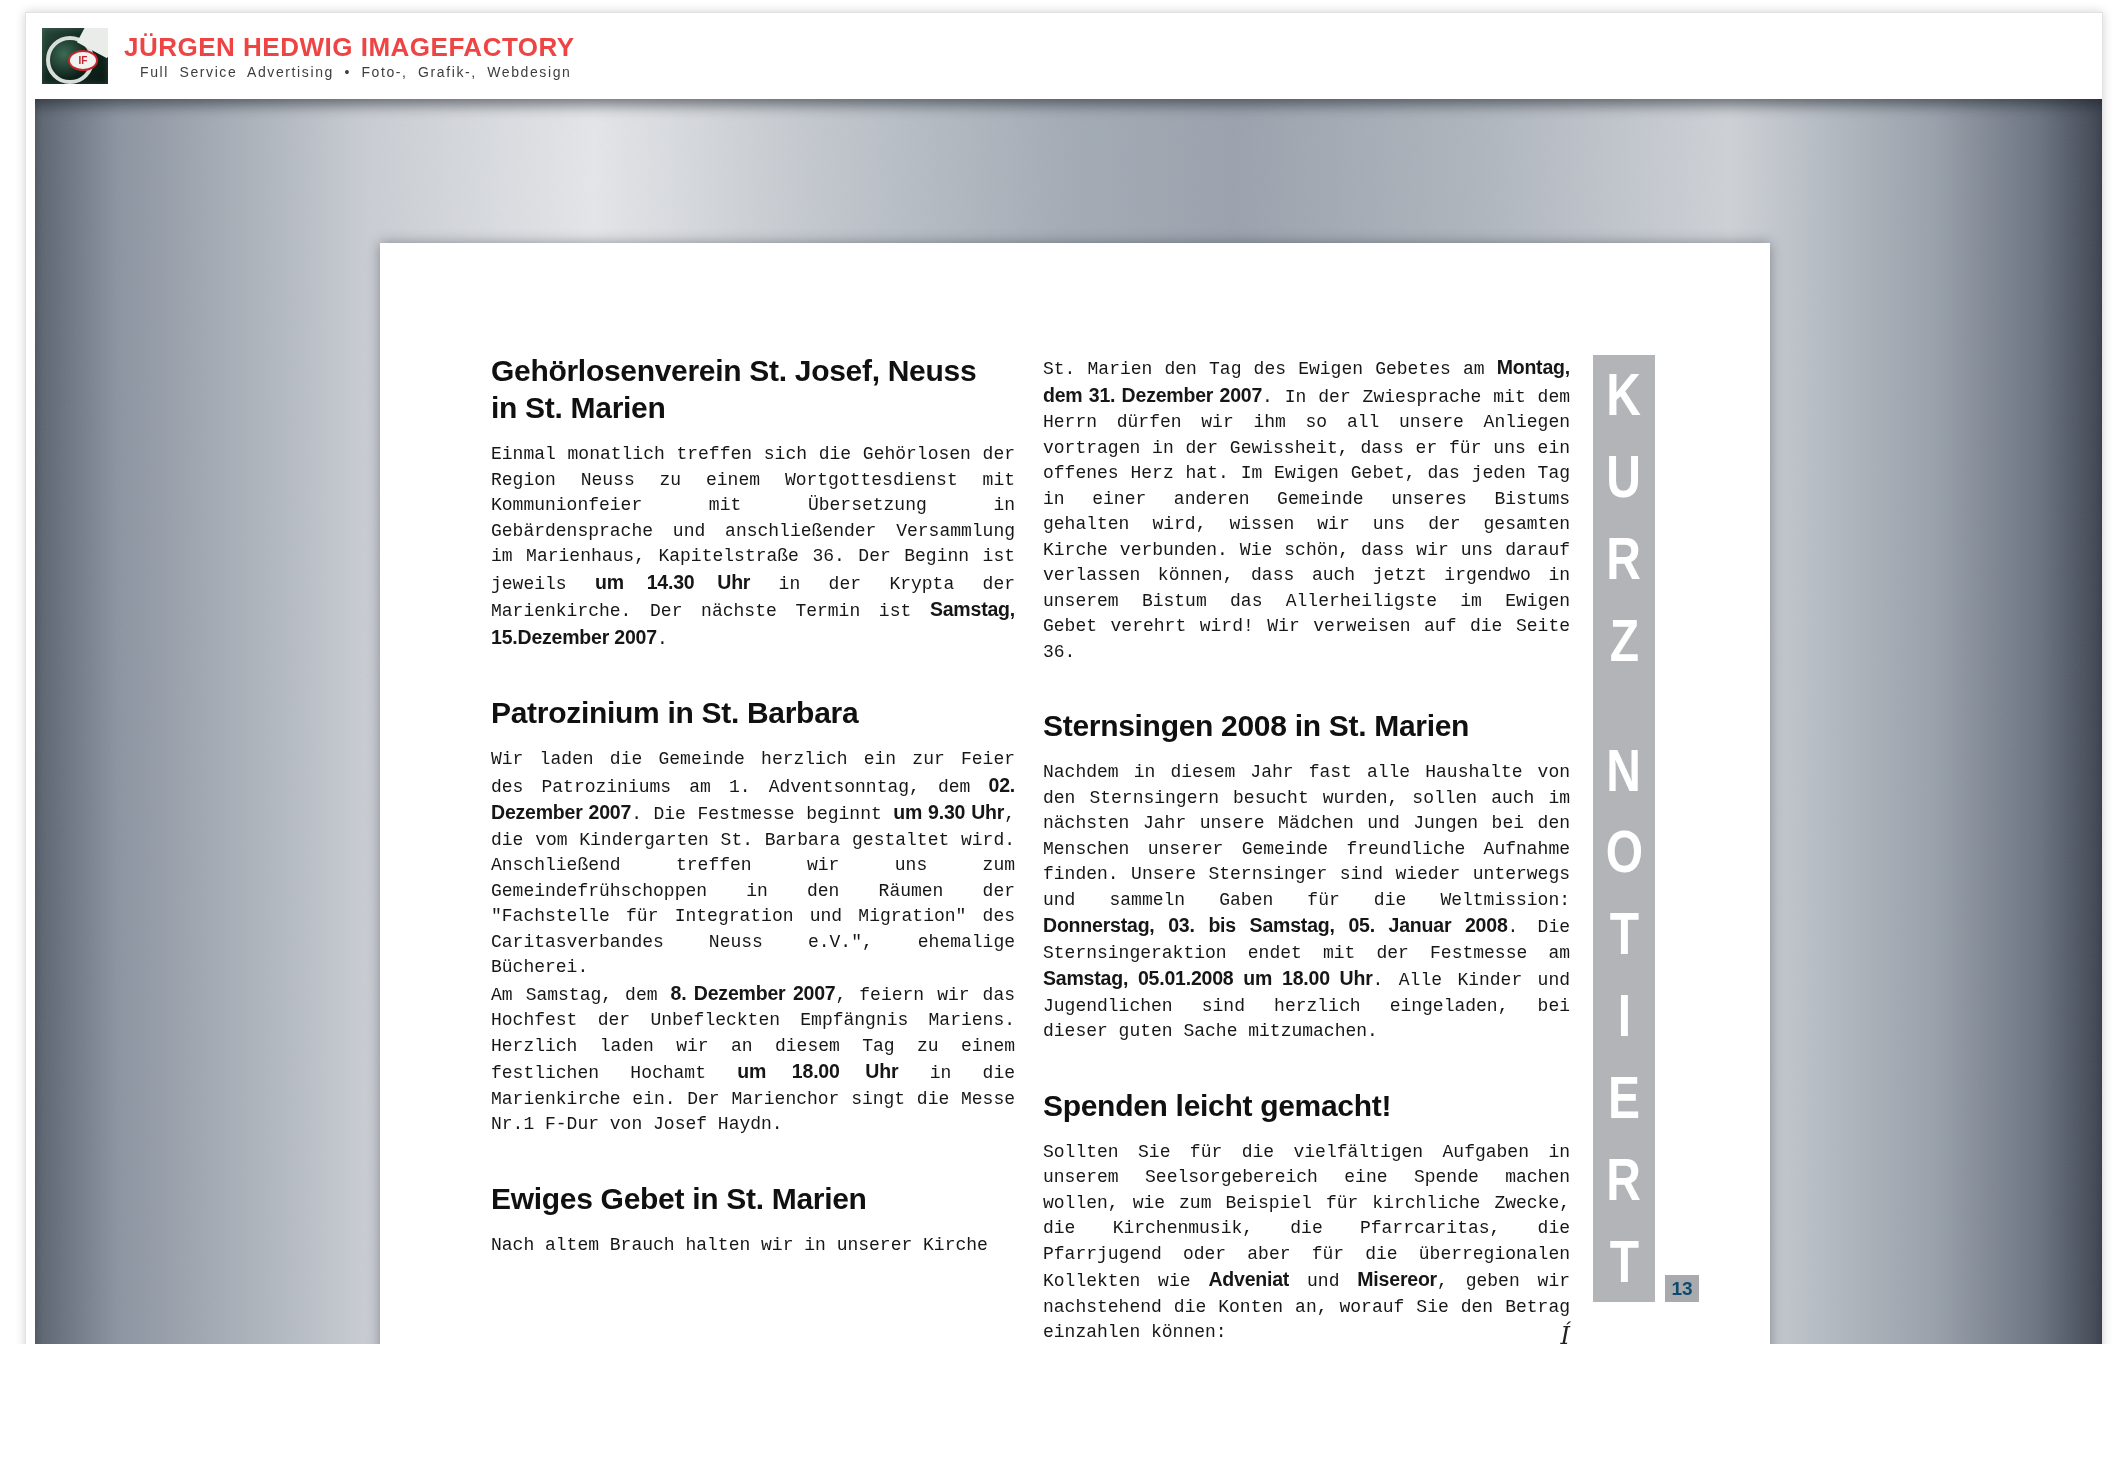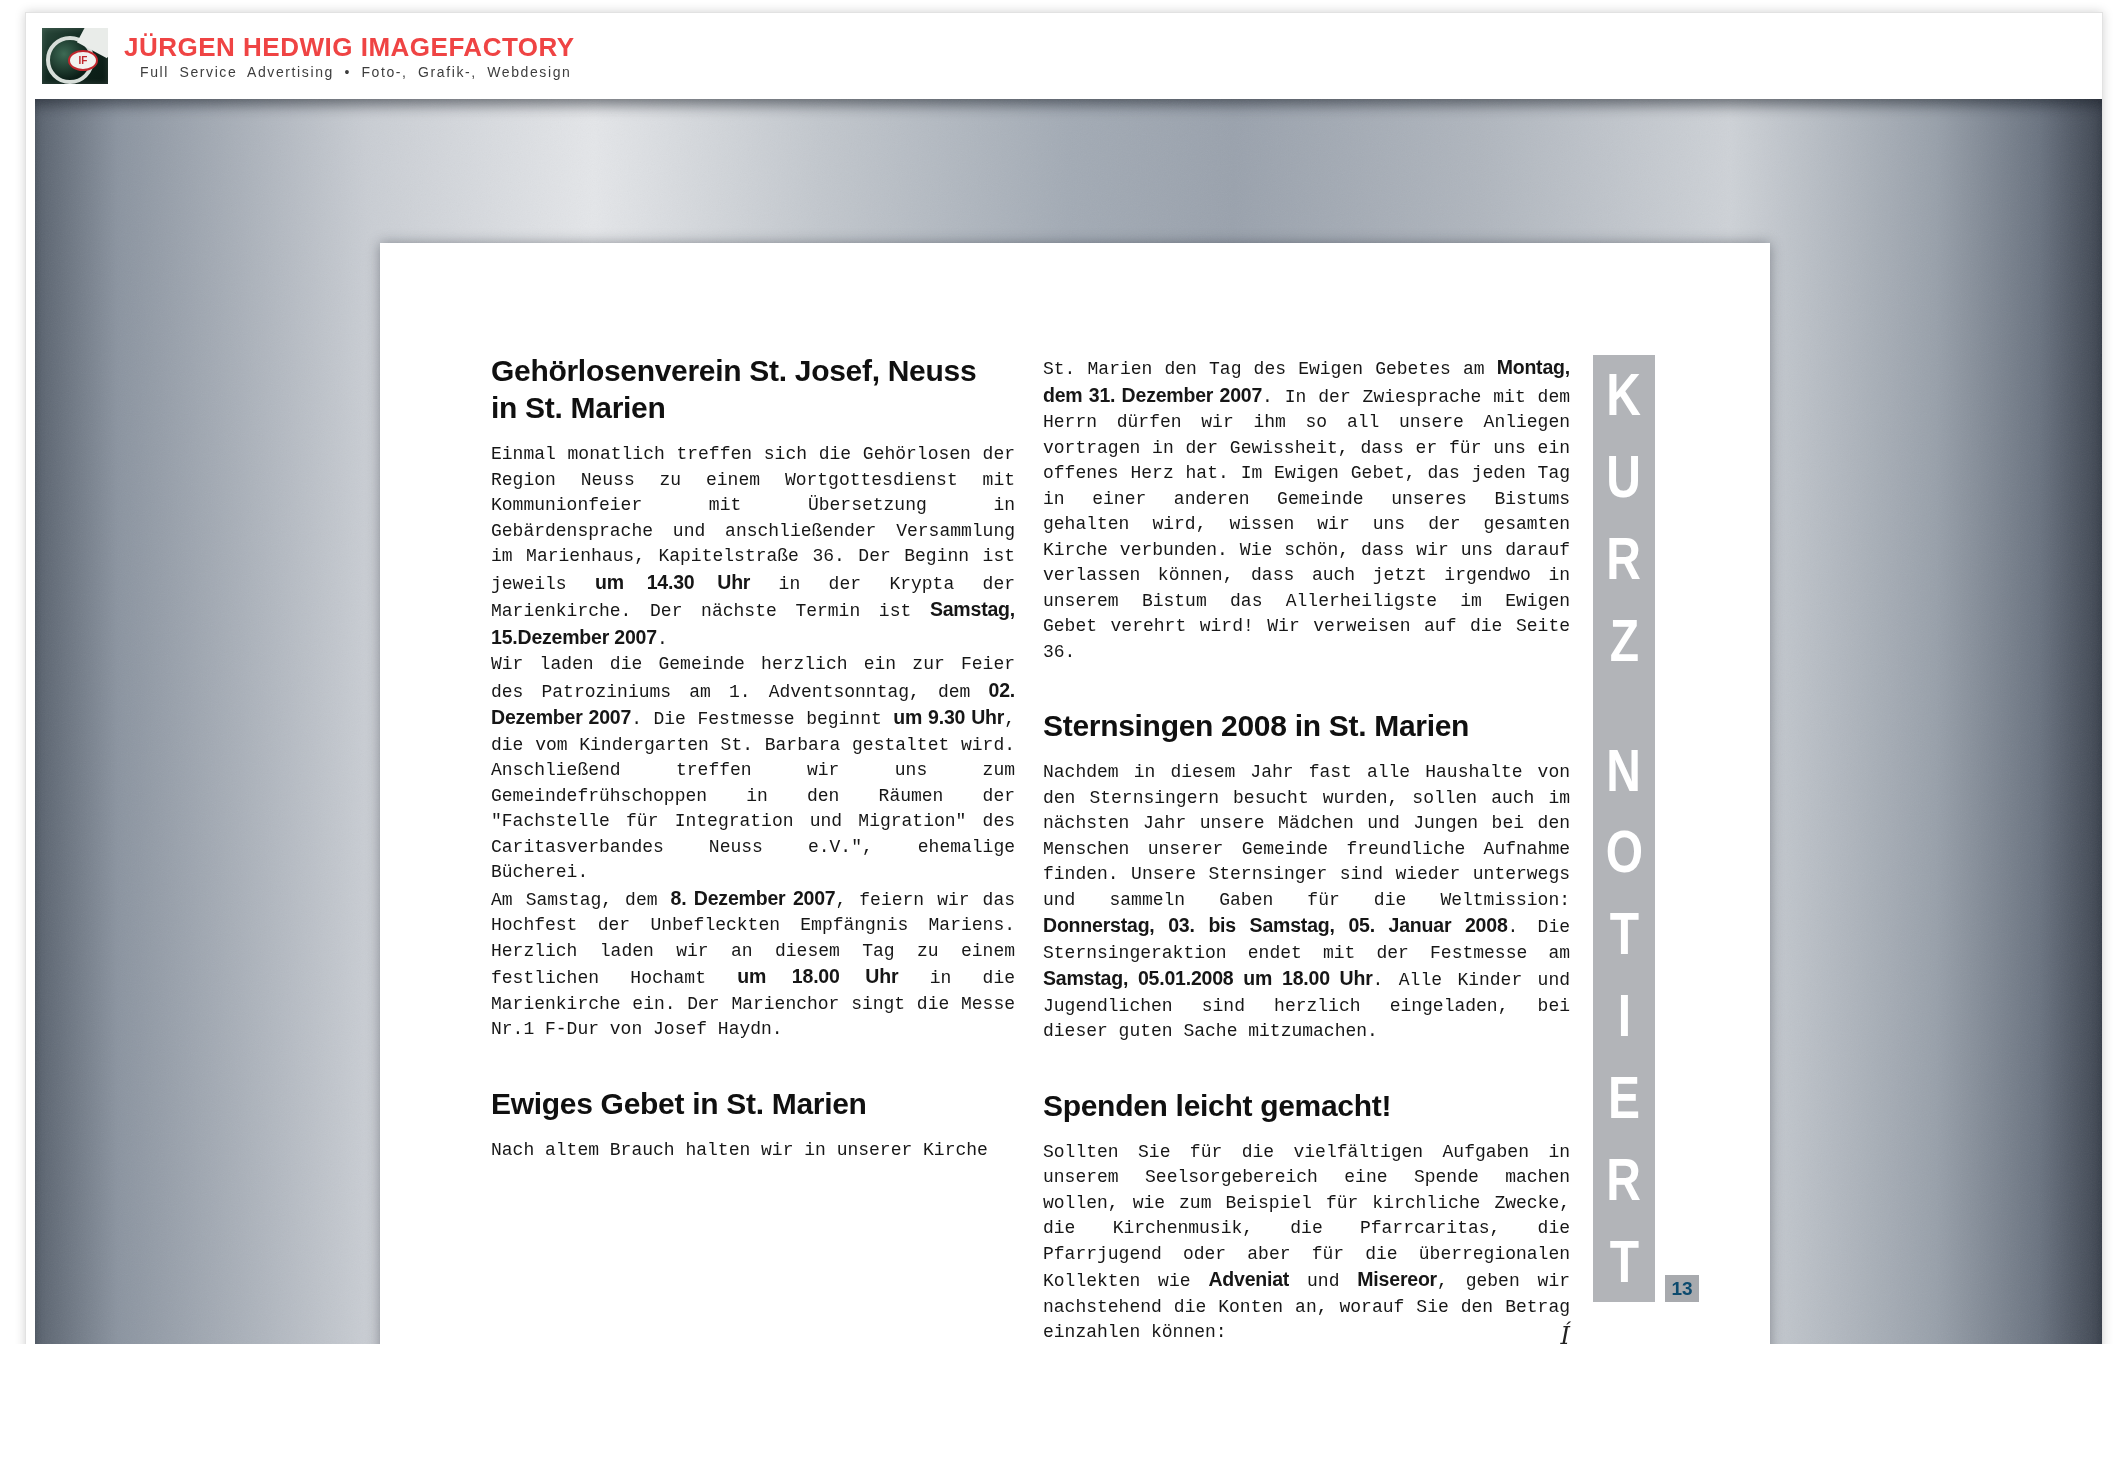--- a/index.html
+++ b/index.html
@@ -90,20 +90,21 @@
       </svg>
 
       <div class="page">
         <div class="col col-left">
             <section class="article">
               <h2>Gehörlosenverein St. Josef, Neuss
 in St. Marien</h2>
               <p><span>Einmal monatlich treffen sich die Gehörlosen der Region Neuss zu einem Wortgottesdienst mit Kommunionfeier mit Übersetzung in Gebärdensprache und anschließender Versammlung im Marienhaus, Kapitelstraße 36. Der Beginn ist jeweils </span><span class="b">um 14.30 Uhr</span><span> in der Krypta der Marienkirche. Der nächste Termin ist </span><span class="b">Samstag, 15.Dezember 2007</span><span>.</span></p>
             </section>
             <section class="article">
+              <h2>Patrozinium in St. Barbara</h2>
               <p><span>Wir laden die Gemeinde herzlich ein zur Feier des Patroziniums am 1. Adventsonntag, dem </span><span class="b">02. Dezember 2007</span><span>. Die Festmesse beginnt </span><span class="b">um 9.30 Uhr</span><span>, die vom Kindergarten St. Barbara gestaltet wird. Anschließend treffen wir uns zum Gemeindefrühschoppen in den Räumen der "Fachstelle für Integration und Migration" des Caritasverbandes Neuss e.V.", ehemalige Bücherei.</span></p>
             </section>
             <section class="article">
               <p><span>Am Samstag, dem </span><span class="b">8. Dezember 2007</span><span>, feiern wir das Hochfest der Unbefleckten Empfängnis Mariens. Herzlich laden wir an diesem Tag zu einem festlichen Hochamt </span><span class="b">um 18.00 Uhr</span><span> in die Marienkirche ein. Der Marienchor singt die Messe Nr.1 F-Dur von Josef Haydn.</span></p>
             </section>
             <section class="article">
               <h2>Ewiges Gebet in St. Marien</h2>
               <p><span>Nach altem Brauch halten wir in unserer Kirche</span></p>
             </section>
           </div>

